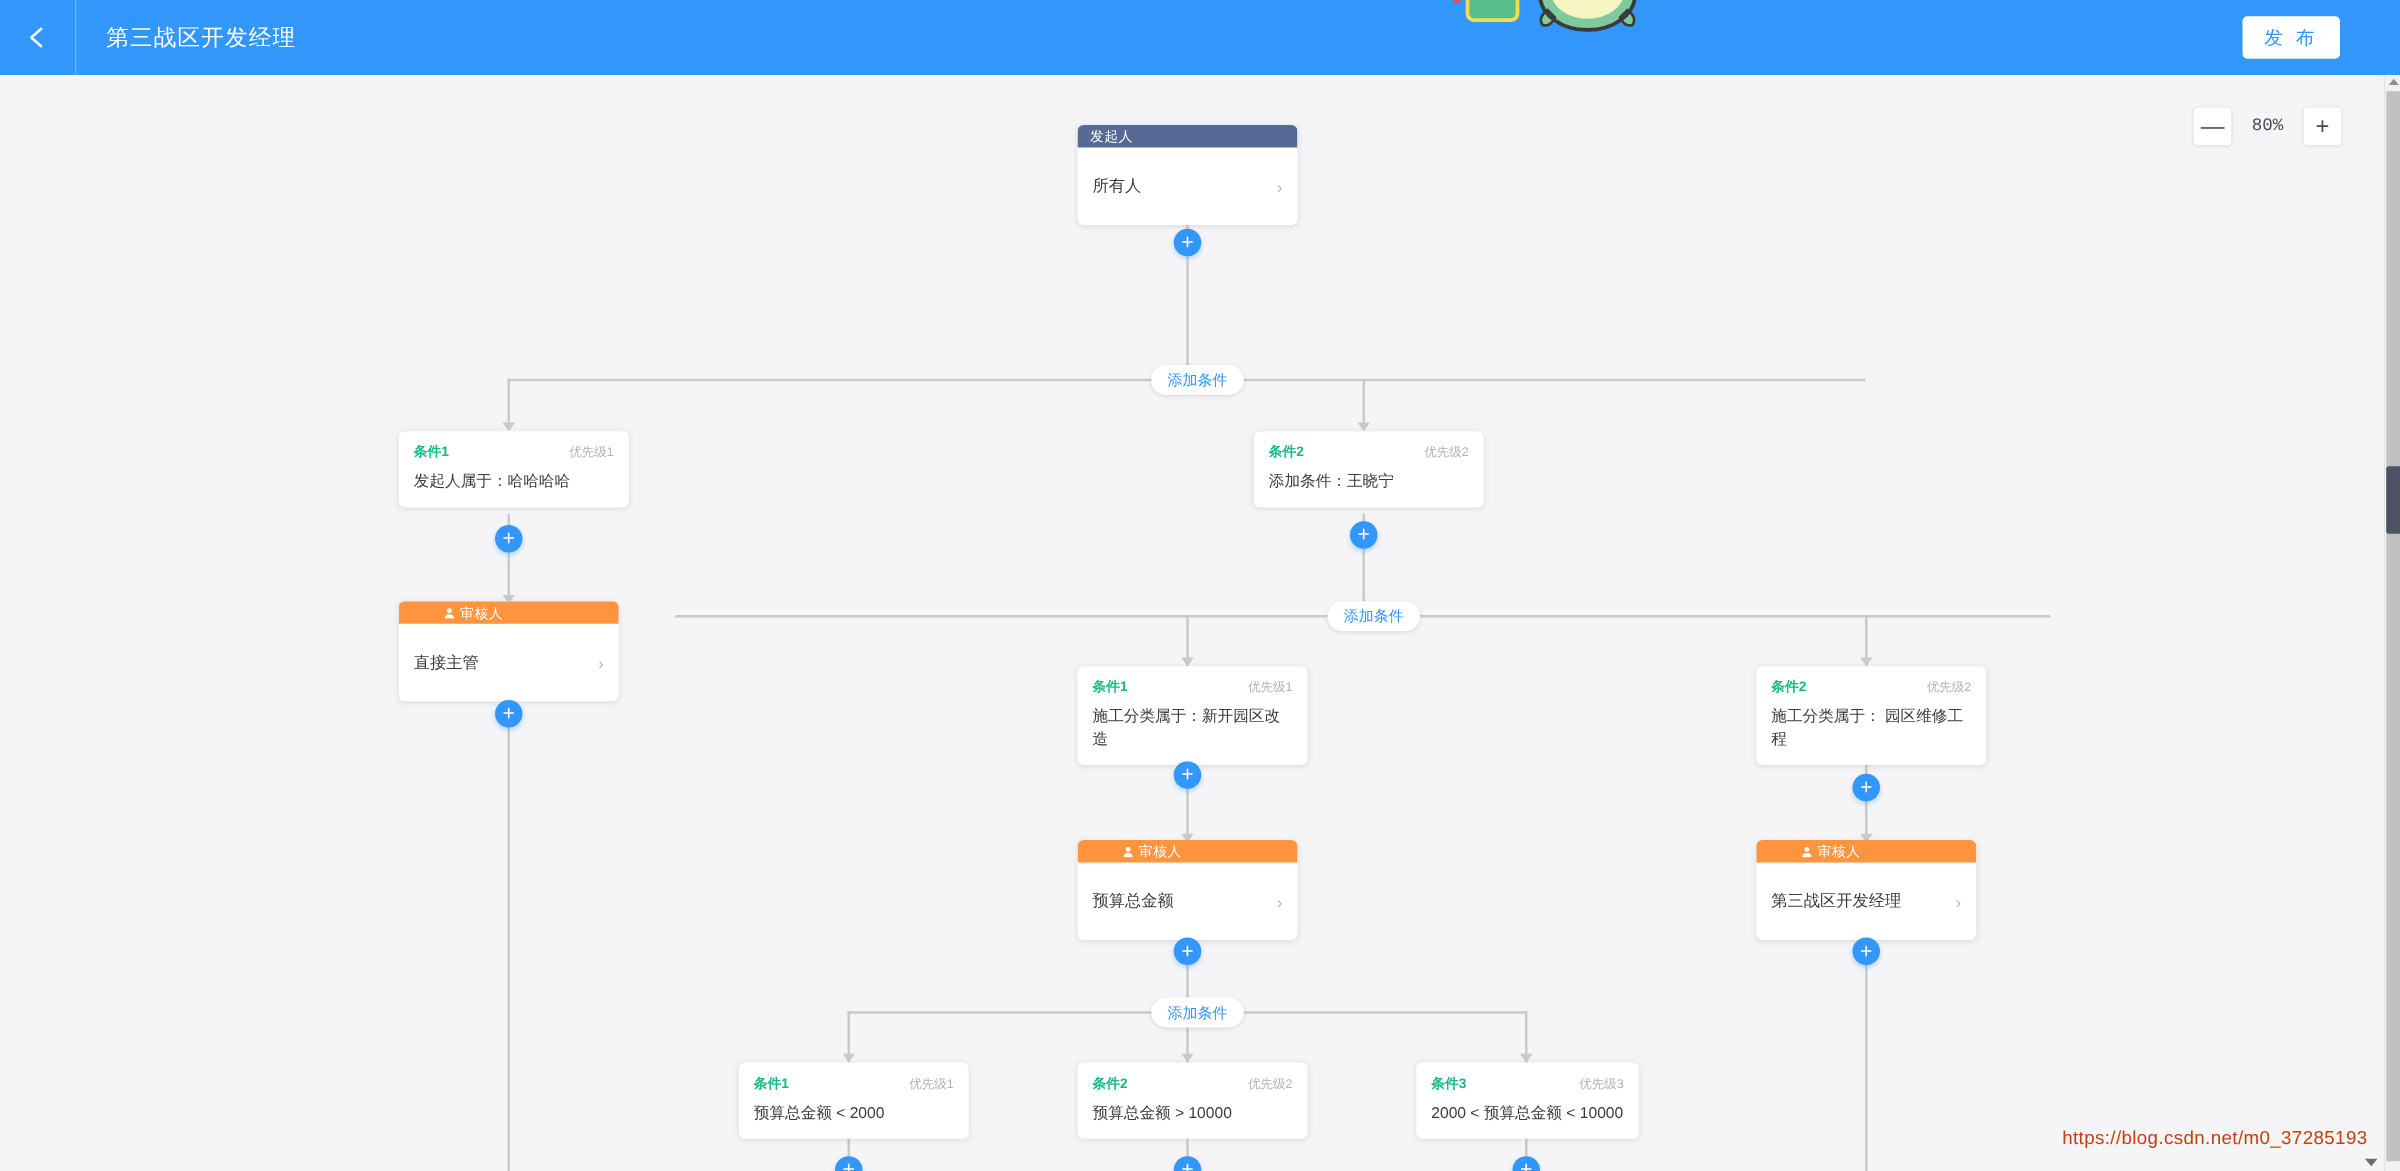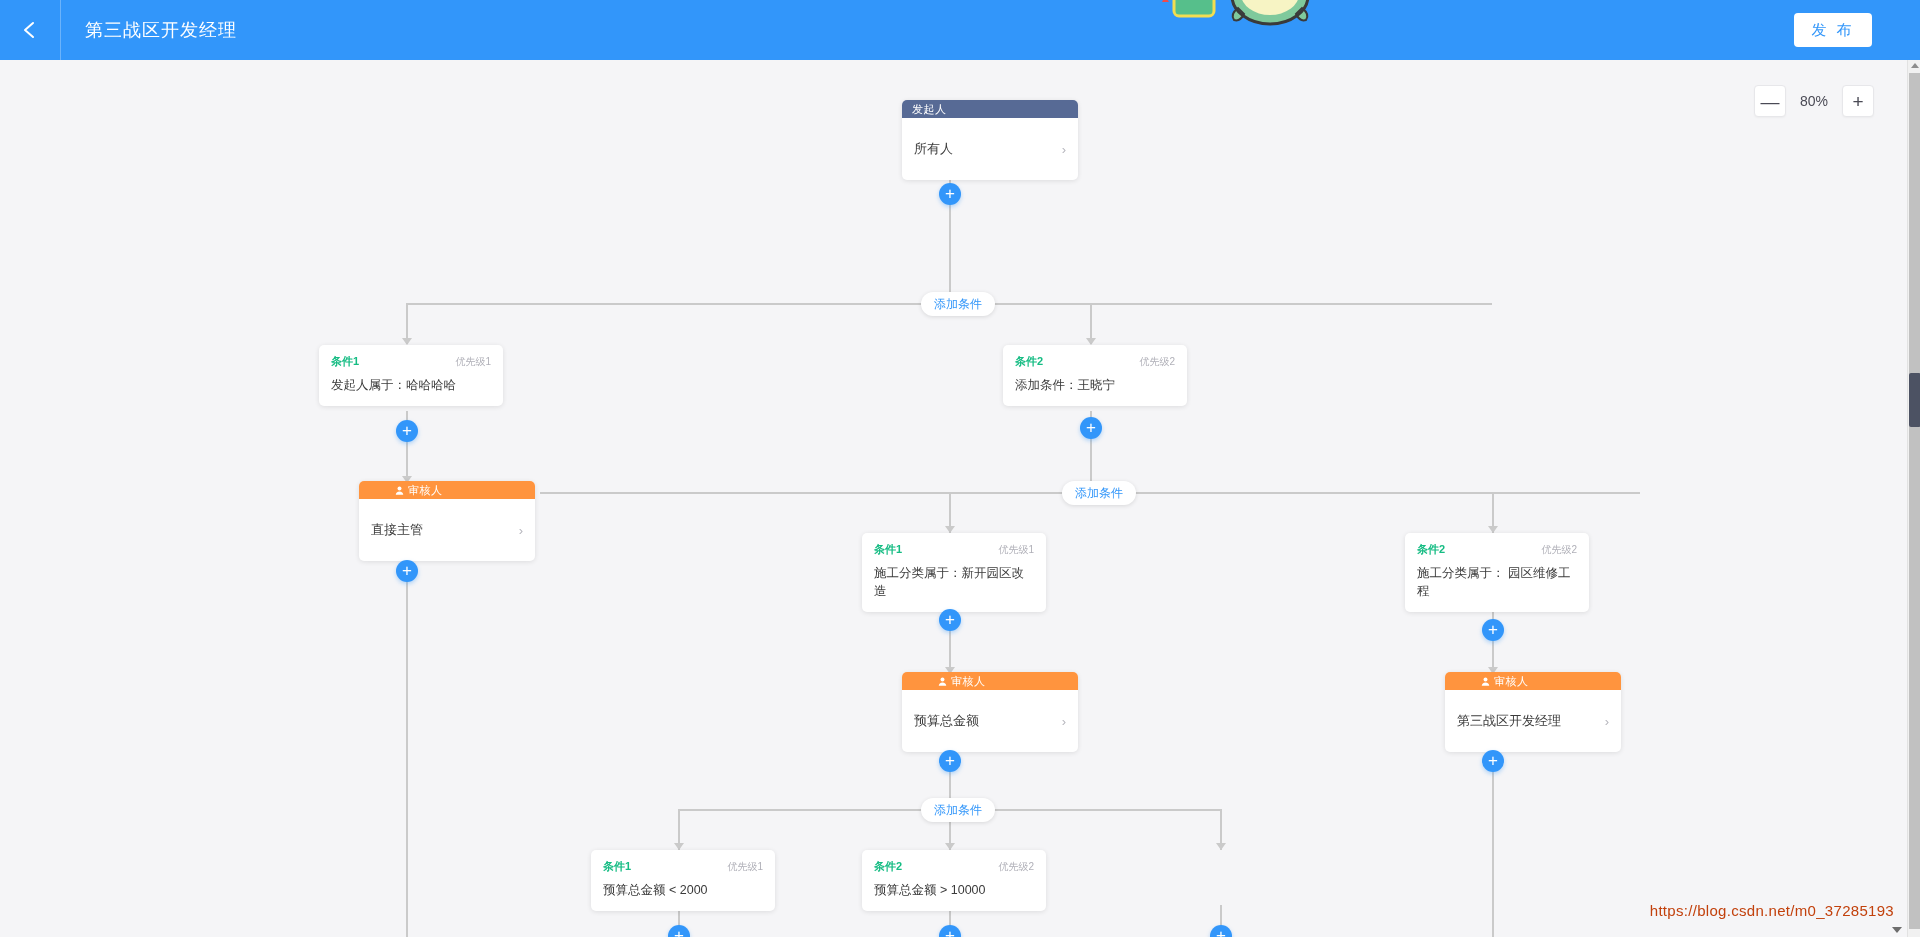--- a/index.html
+++ b/index.html
@@ -42,21 +42,21 @@
 
   
   .zoom-ctl{
     position:absolute;right:46px;top:85px;display:flex;align-items:center;gap:10px;z-index:40;
   }
   .zoom-btn{
     width:30px;height:30px;background:#ffffff;border:1px solid #e7e7ea;border-radius:4px;
     display:flex;align-items:center;justify-content:center;cursor:pointer;
     color:#4a4a55;font-size:19px;line-height:1;box-shadow:0 1px 2px rgba(0,0,0,.04);
   }
-  .zoom-level{font-size:14px;color:#4a4a55;min-width:36px;text-align:center;}
+  .zoom-level{font-size:14px;color:#4a4a55;min-width:36px;text-align:center;font-family:Liberation Mono, monospace;}
 
   
   .vline{position:absolute;width:2px;background:#cacaca;}
   .hline{position:absolute;height:2px;background:#cacaca;}
   .arrow{
     position:absolute;width:0;height:0;
     border-left:5px solid transparent;border-right:5px solid transparent;
     border-top:7px solid #cacaca;
   }
   
@@ -70,21 +70,21 @@
   
   .addcond{
     position:absolute;height:24px;padding:0 13px;border-radius:12px;background:#ffffff;
     color:#3296fa;font-size:12px;display:flex;align-items:center;justify-content:flex-start;
     cursor:pointer;z-index:6;box-shadow:0 1px 4px rgba(0,0,0,.12);white-space:nowrap;
   }
 
   
   .node{
     position:absolute;width:176px;background:#ffffff;border-radius:5px;
-    box-shadow:0 1px 5px rgba(0,0,0,.10);overflow:hidden;cursor:pointer;z-index:4;margin-left:40px;
+    box-shadow:0 1px 5px rgba(0,0,0,.10);overflow:hidden;cursor:pointer;z-index:4;
   }
   .node-hd{
     height:18px;display:flex;align-items:center;padding:0 10px;
     font-size:11px;color:#ffffff;letter-spacing:.5px;
   }
   .hd-start{background:#576a95;}
   .hd-approve{background:#ff943e;padding-left:36px;}
   .hd-icon{margin-right:4px;display:flex;align-items:center;}
   .node-bd{
     min-height:40px;padding:11px 12px;display:flex;align-items:center;
@@ -331,20 +331,27 @@
   </div>
 
   <div class="cond" style="left:862px;top:790px;">
     <div class="cond-top">
       <span class="cond-name">条件2</span>
       <span class="cond-prio">优先级2</span>
     </div>
     <div class="cond-text">预算总金额 &gt; 10000</div>
   </div>
 
+  <div class="cond" style="left:1133px;top:790px;width:178px;">
+    <div class="cond-top">
+      <span class="cond-name">条件3</span>
+      <span class="cond-prio">优先级3</span>
+    </div>
+    <div class="cond-text">2000 &lt; 预算总金额 &lt; 10000</div>
+  </div>
 
   <div class="vline" style="left:678px;top:845px;height:78px;"></div>
   <div class="plus" style="left:668px;top:865px;">
     <span>+</span>
   </div>
 
   <div class="vline" style="left:949px;top:845px;height:78px;"></div>
   <div class="plus" style="left:939px;top:865px;">
     <span>+</span>
   </div>

